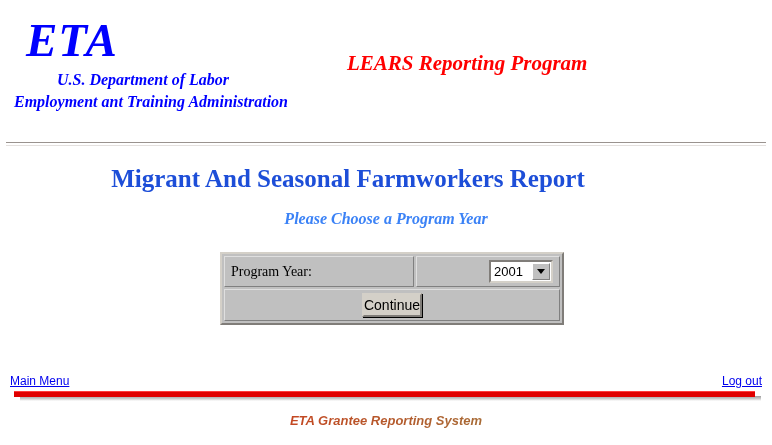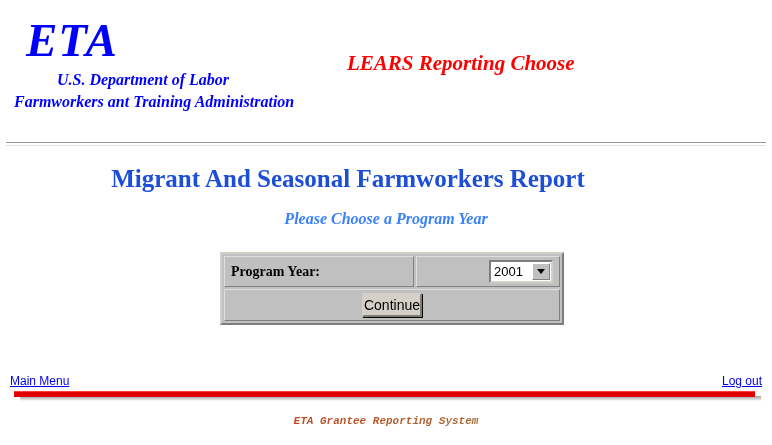--- a/index.html
+++ b/index.html
@@ -120,21 +120,21 @@
   }
   #form-panel td {
     background: #c0c0c0;
     border: 1px solid;
     border-color: #dfdfdf #808080 #808080 #dfdfdf;
     padding: 3px 6px;
     vertical-align: middle;
   }
   td.label-cell {
     font-family: "Liberation Serif", serif;
-    font-weight: bold;
+    font-weight: normal;
     font-size: 14px;
     color: #000000;
     white-space: nowrap;
   }
   td.field-cell {
     text-align: right;
     width: 130px;
     margin-left: 23px;
   }
   td.button-cell {
@@ -219,43 +219,43 @@
     height: 5px;
     background: linear-gradient(to bottom, #9e9e9e 0%, #c9c9c9 50%, #ffffff 100%);
   }
 
   #footer-tagline {
     position: absolute;
     left: 0;
     top: 413px;
     width: 772px;
     text-align: center;
-    font-family: Liberation Mono, monospace;
-    font-weight: bold;
-    font-style: italic;
-    font-size: 11px;
+    font-family: Liberation Sans, sans-serif;
+    font-weight: bold;
+    font-style: italic;
+    font-size: 13px;
     line-height: 16px;
     background-image: linear-gradient(100deg, #d81515 0%, #cf3a1b 28%, #a86a35 62%, #8e7b4a 100%);
     -webkit-background-clip: text;
     background-clip: text;
     color: #b44a22;
     -webkit-text-fill-color: transparent;
   }
 </style>
 </head>
 <body>
 
 <div id="masthead">
   <div id="eta-logo">ETA</div>
 
   <div id="agency-line1">U.S. Department of Labor</div>
 
-  <div id="agency-line2">Farmworkers ant Training Administration</div>
-
-  <div id="system-title">LEARS Reporting Choose</div>
+  <div id="agency-line2">Employment ant Training Administration</div>
+
+  <div id="system-title">LEARS Reporting Program</div>
 </div>
 
 <hr id="header-rule">
 
 <div id="page-title">Migrant And Seasonal Farmworkers Report</div>
 
 <div id="page-subtitle">Please Choose a Program Year</div>
 
 <div id="form-panel">
   <table>

